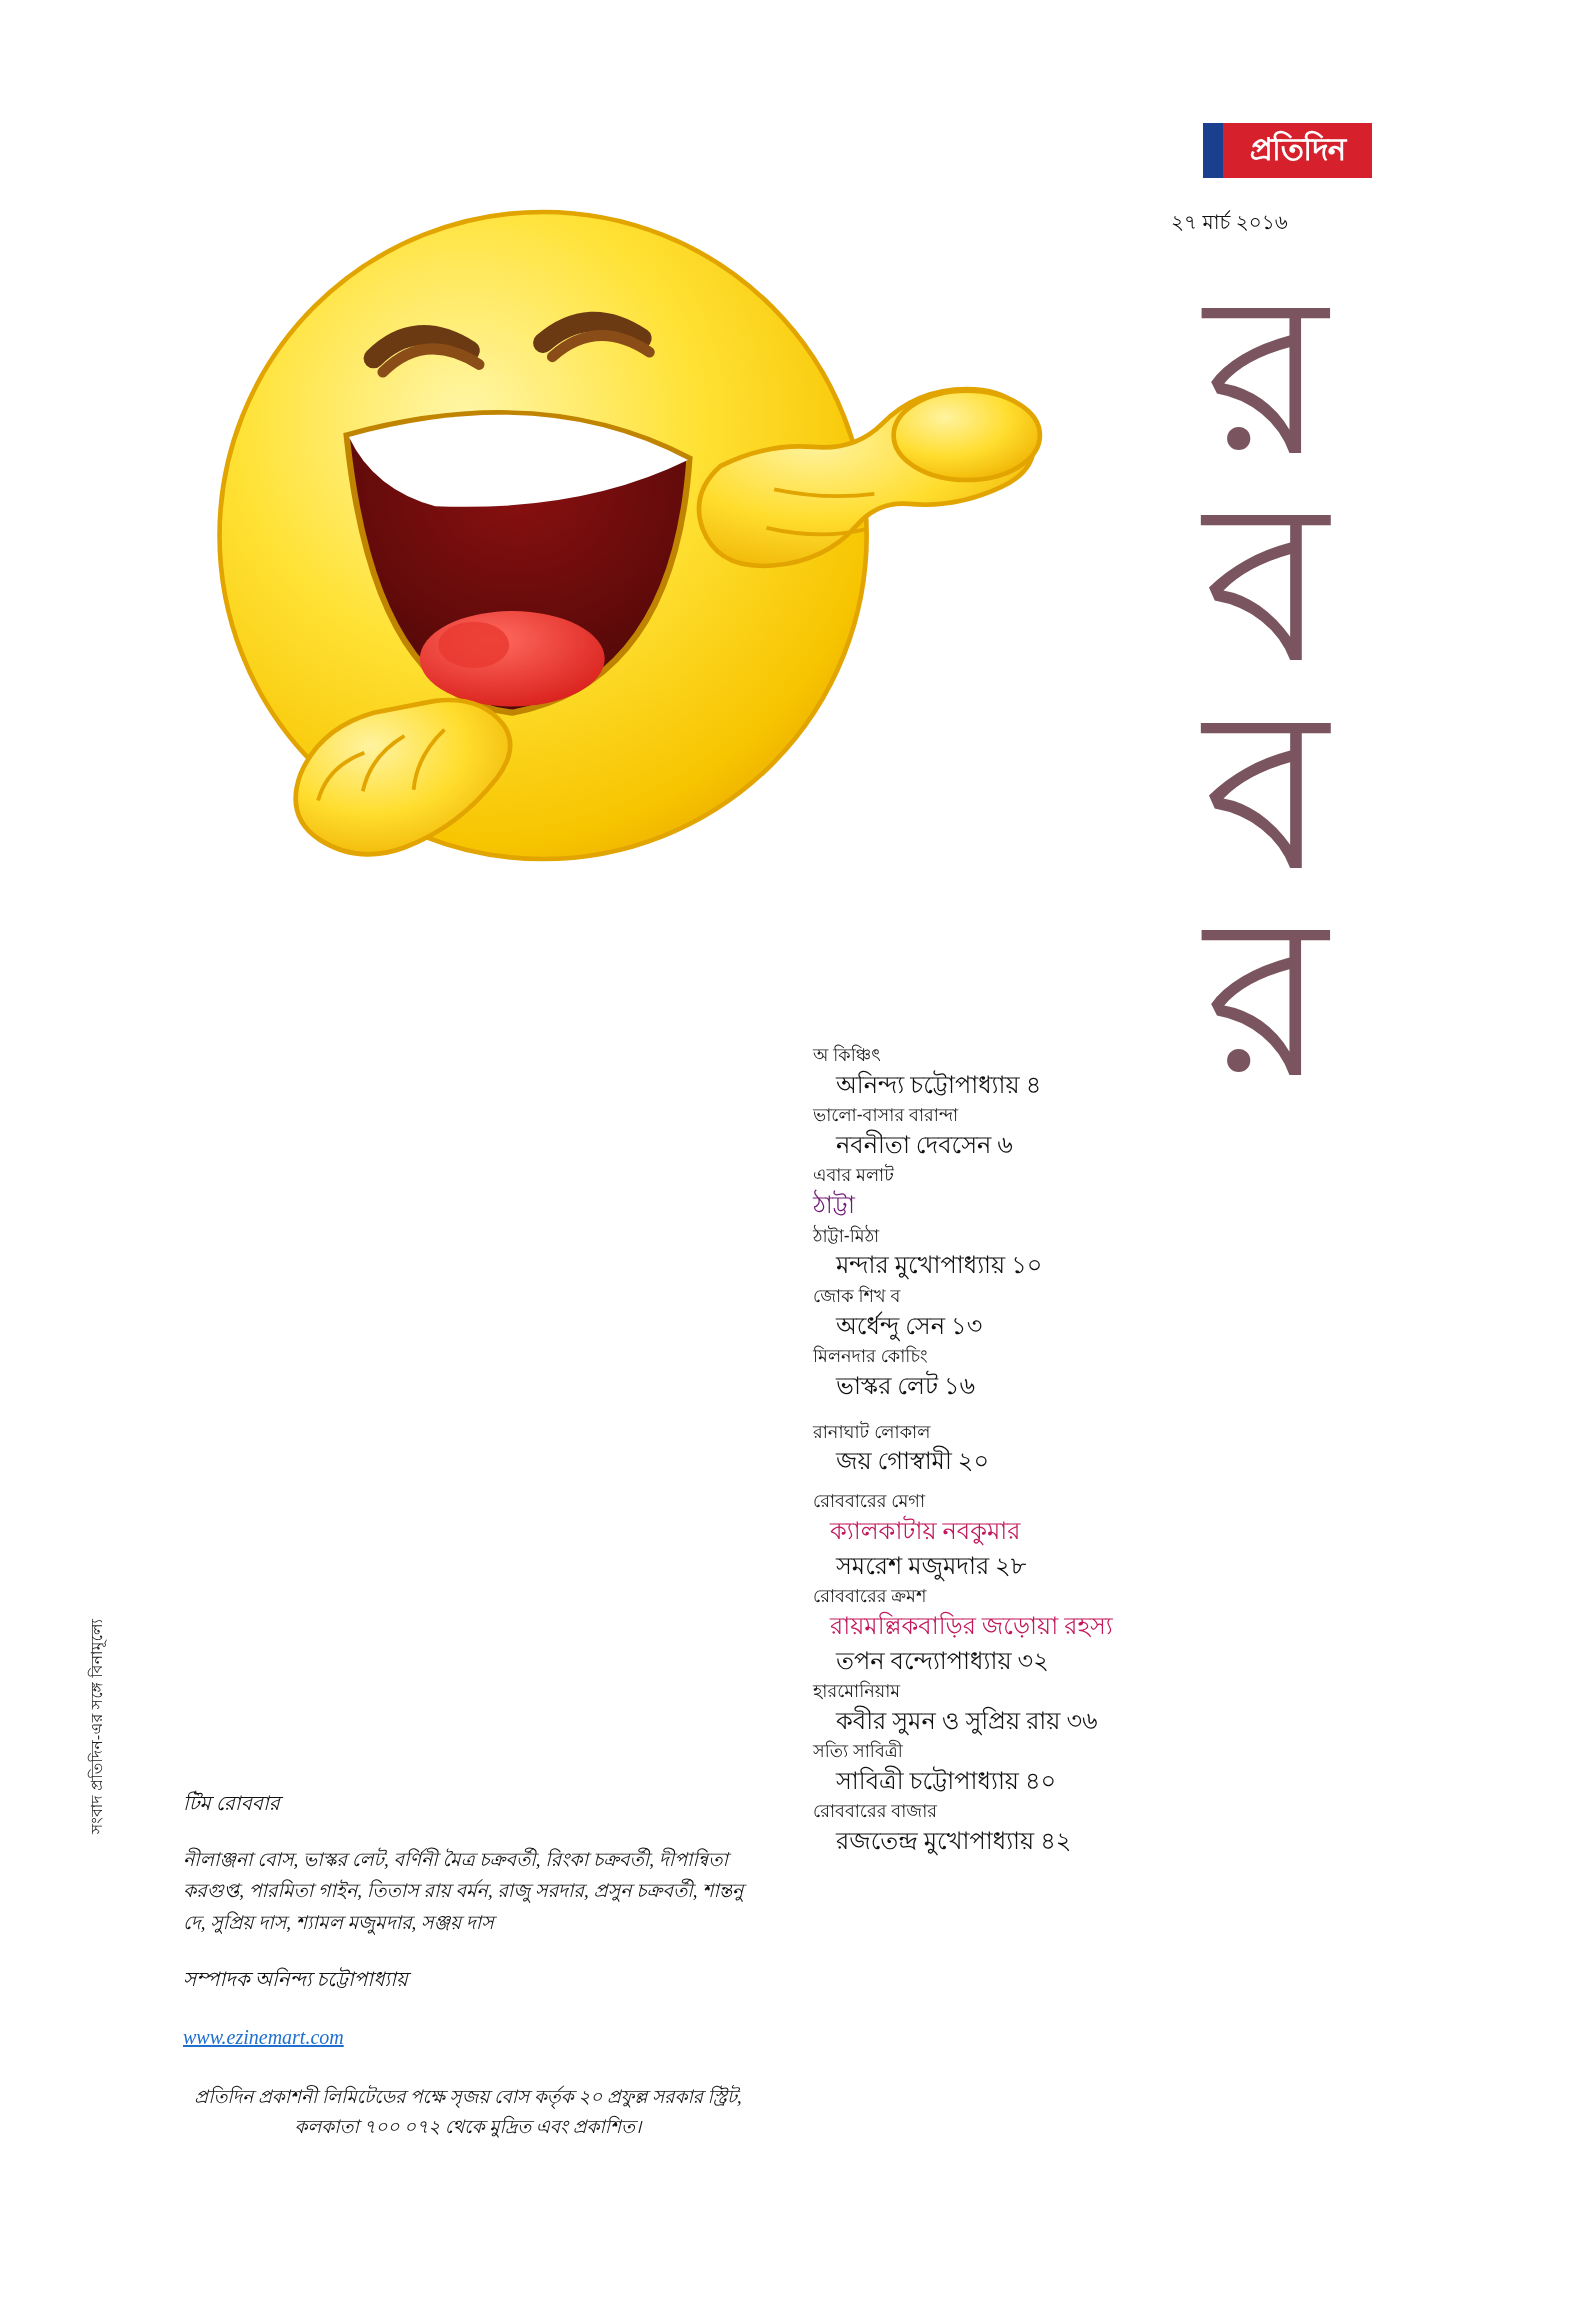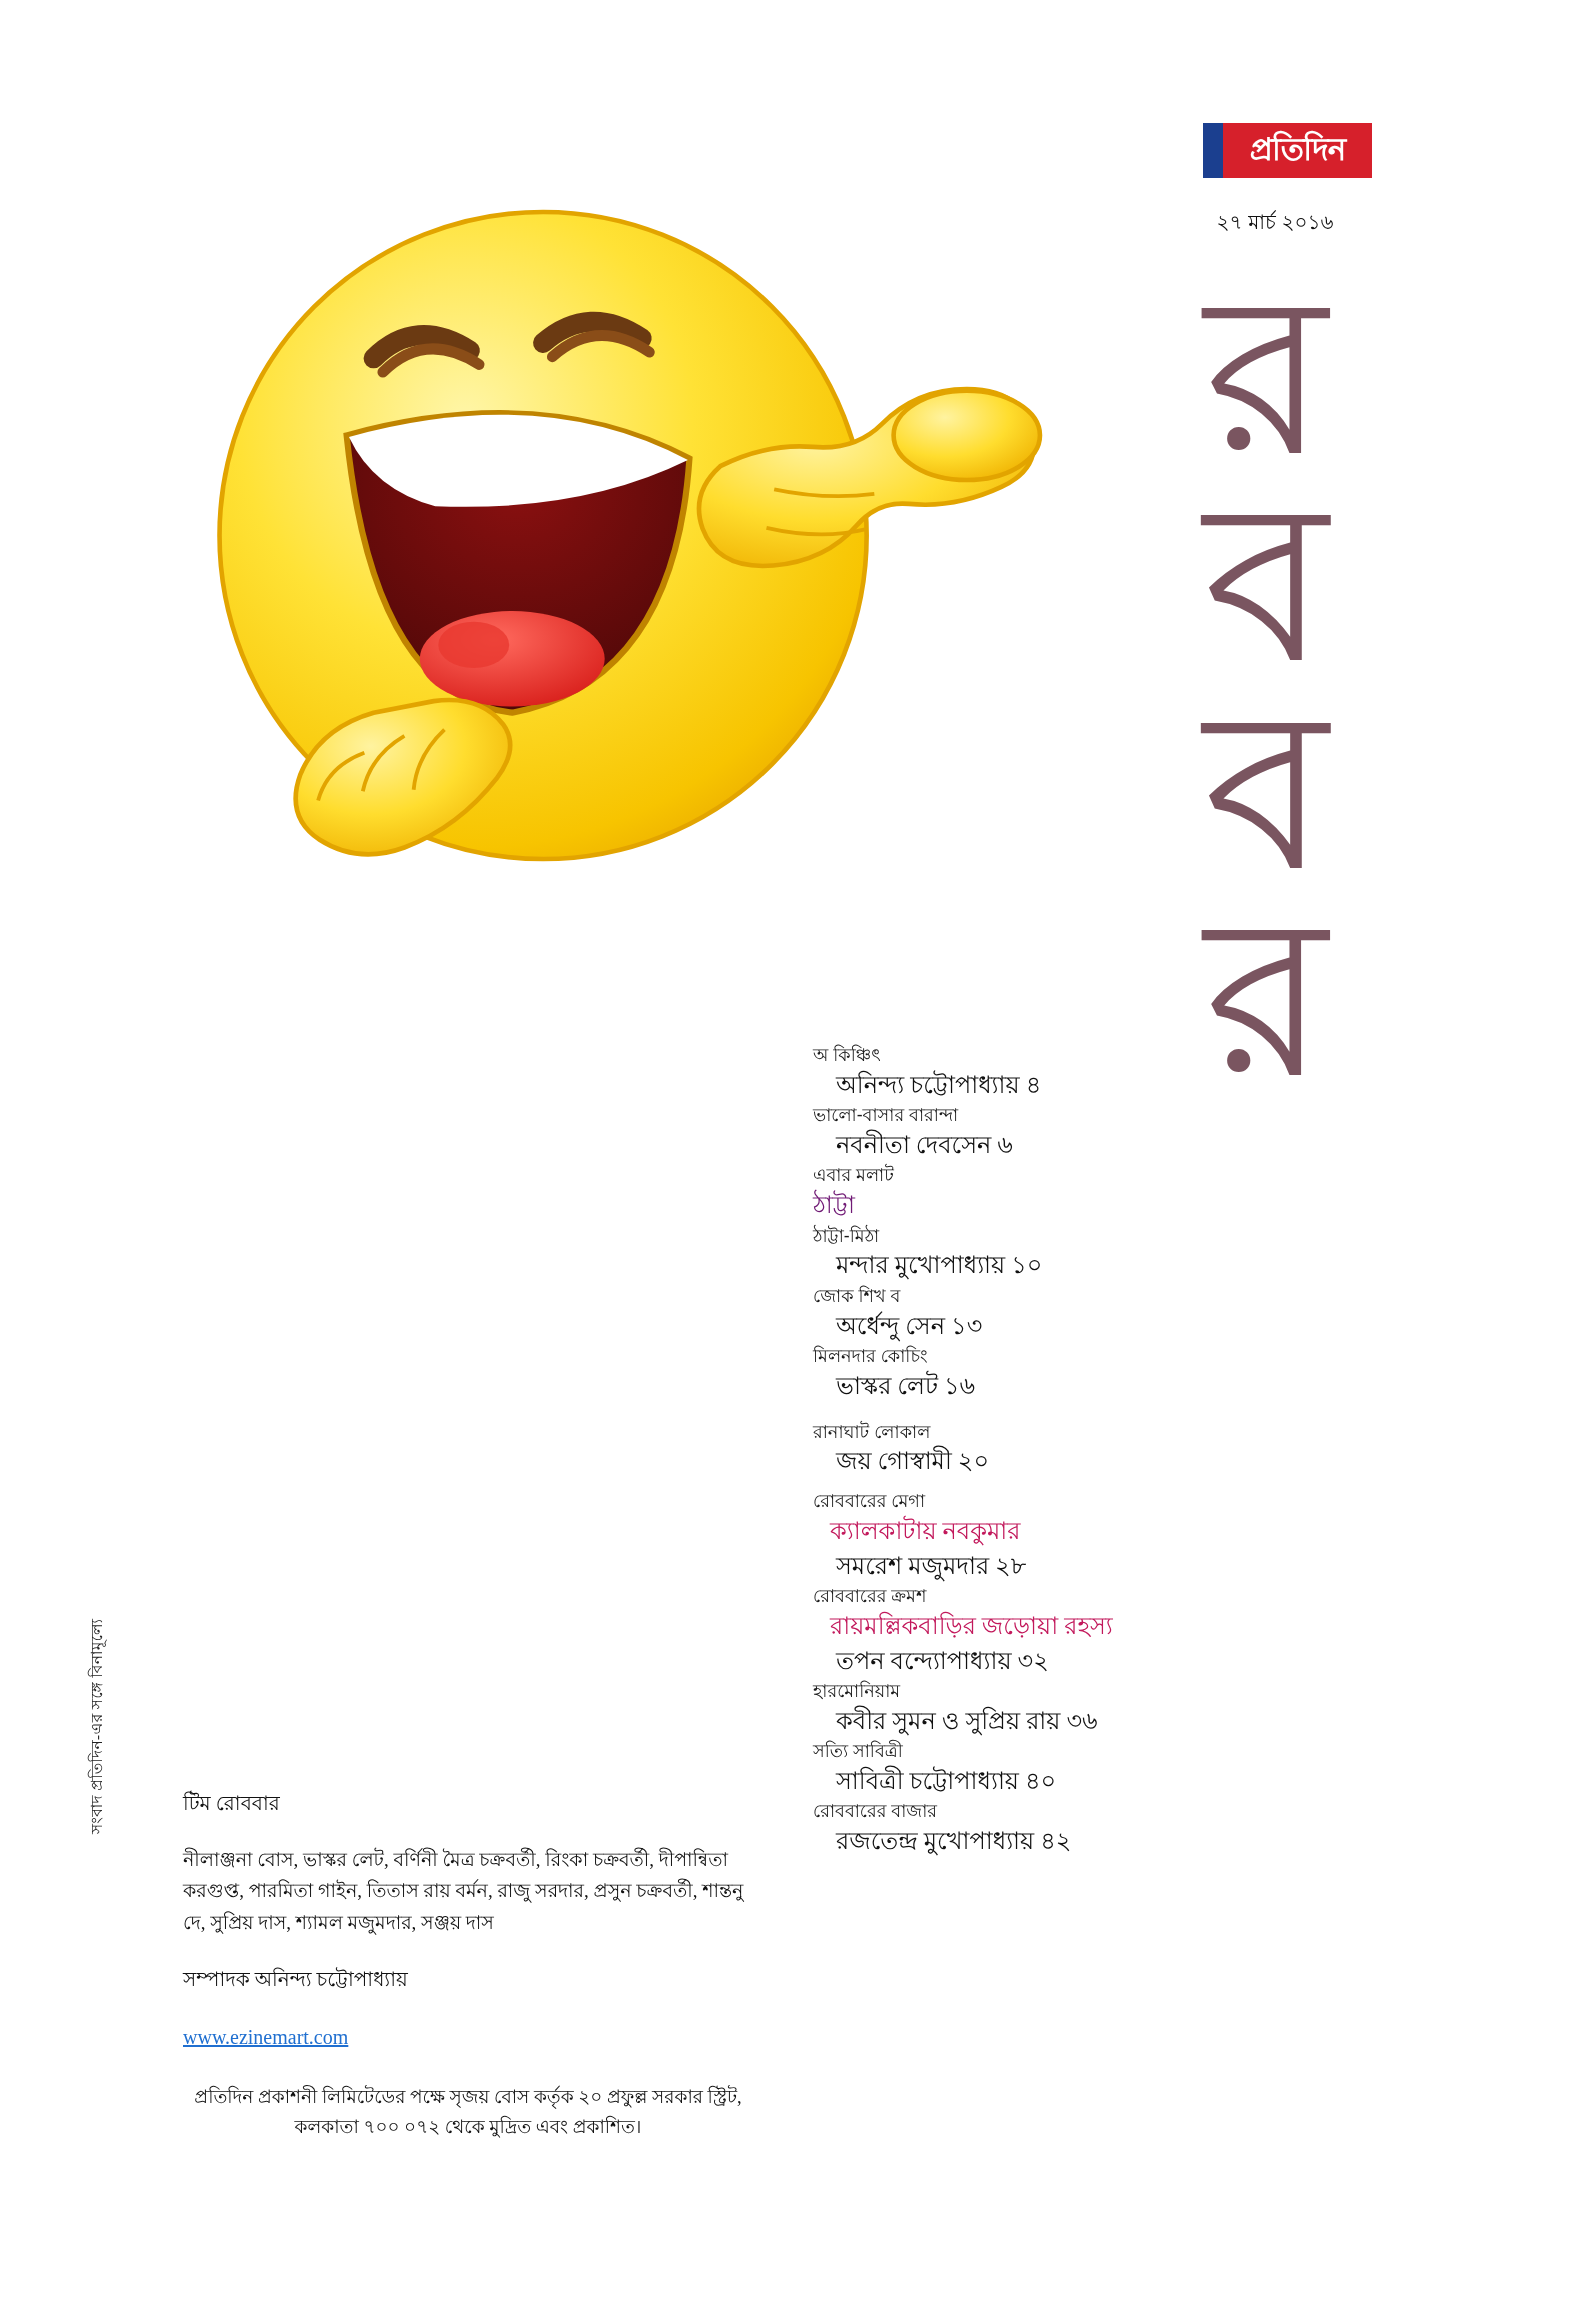--- a/index.html
+++ b/index.html
@@ -41,21 +41,21 @@
     display: flex;
     align-items: center;
     justify-content: center;
     letter-spacing: -0.8px;
   }
   .issue-date {
     position: absolute;
     top: 207px;
     left: 1171px;
     width: 208px;
-    text-align: center;
+    text-align: left;
     font-size: 20px;
     color: #111111;
   }
 
   
   .big-title {
     position: absolute;
     top: 274px;
     left: 1148px;
     width: 231px;
@@ -111,20 +111,21 @@
   .gap-md { height: 15.4px; }
 
   
   .imprint {
     position: absolute;
     top: 1788px;
     left: 183px;
     width: 570px;
     font-family: "Liberation Serif", serif;
     color: #111111;
+    font-style: italic;
   }
   .imprint .team-head {
     font-size: 20px;
     margin-bottom: 23px;
   }
   .imprint .team-names {
     font-size: 19px;
     line-height: 1.65;
     margin-bottom: 26px;
   }

